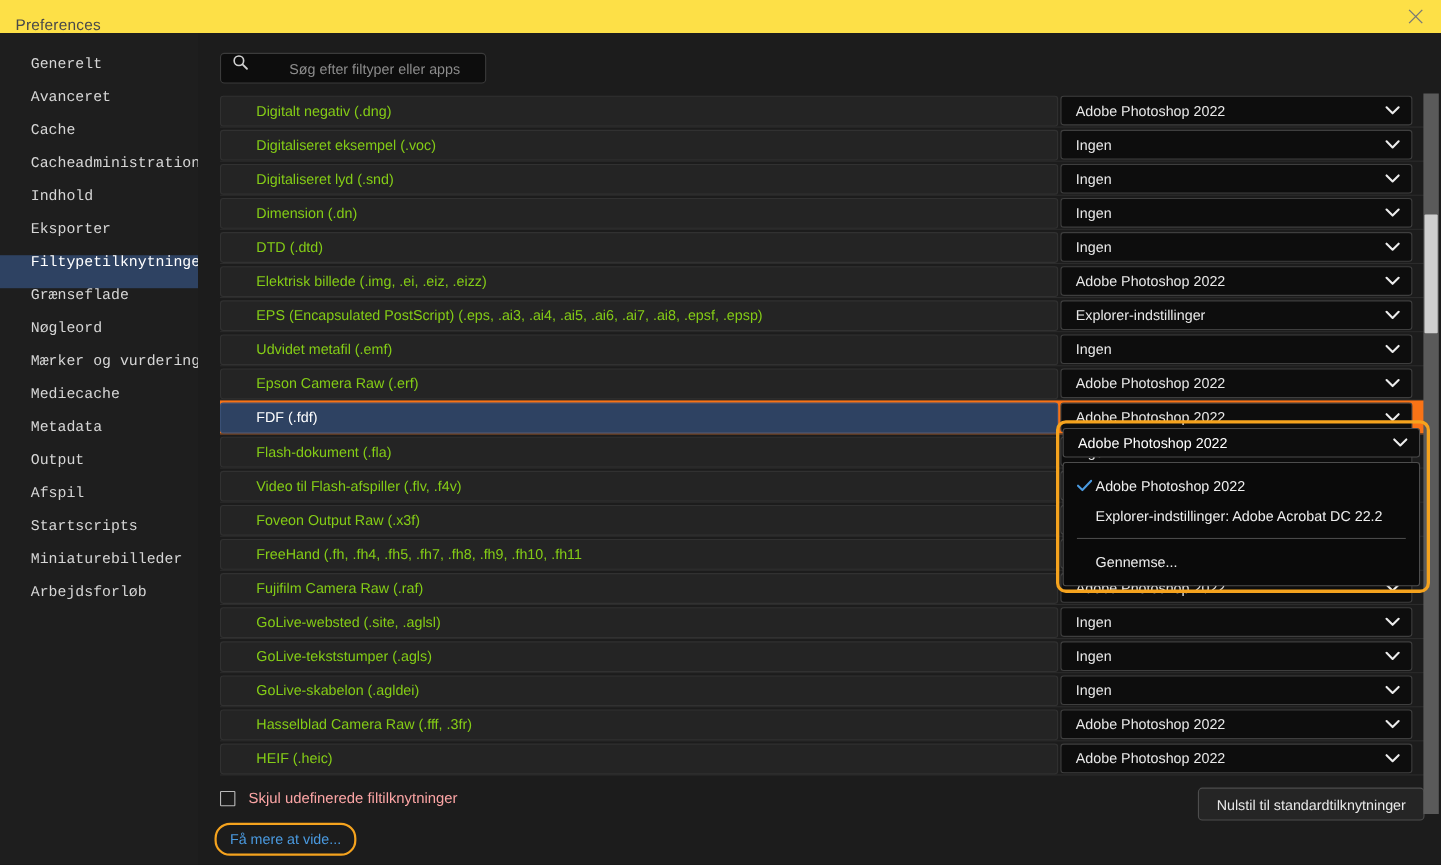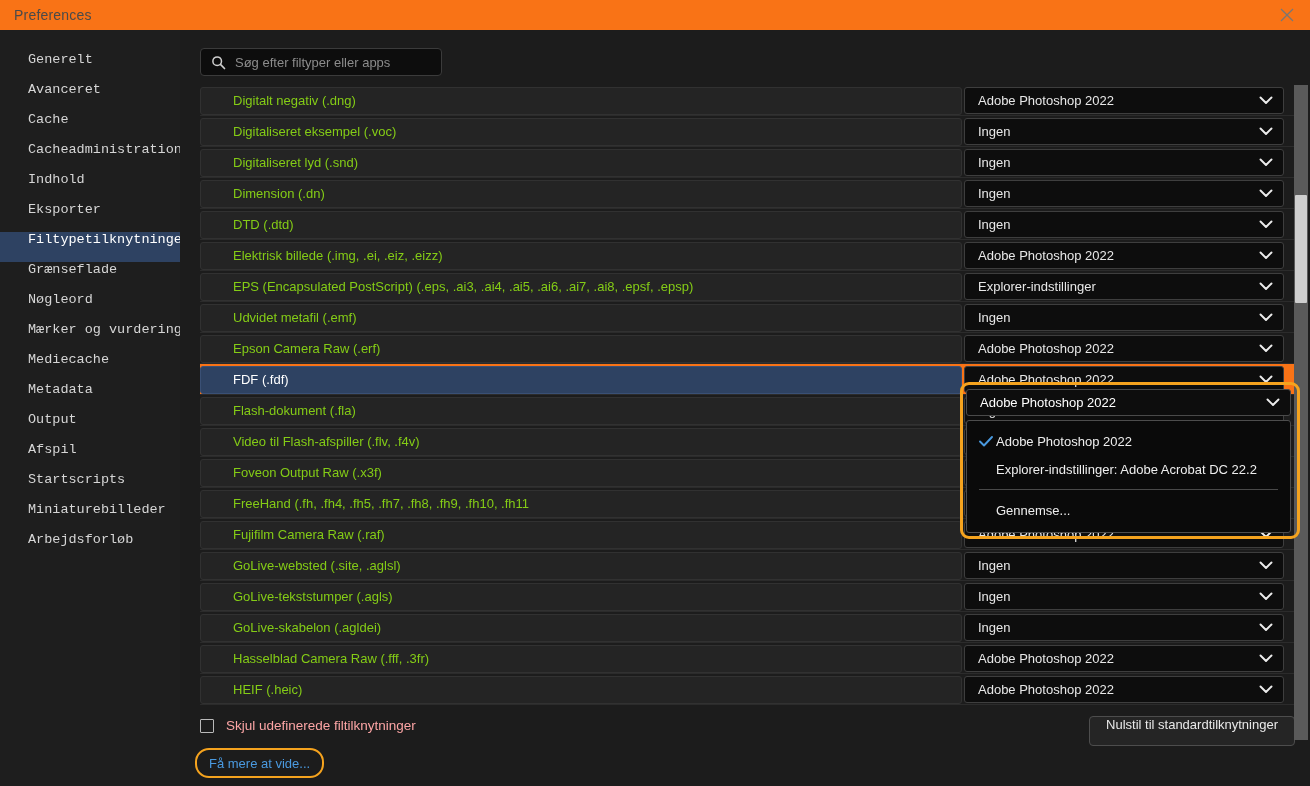--- a/index.html
+++ b/index.html
@@ -7,22 +7,22 @@
     width: 1310px; height: 786px;
     background: #1a1a1a;
     font-family: "Liberation Sans", sans-serif;
     overflow: hidden;
   }
 
   
   .titlebar {
     position: absolute; top: 0; left: 0;
     width: 1310px; height: 30px;
-    background: #f97316;
-    display: flex; align-items: center;
+    background: #fde047;
+    display: flex; align-items: flex-end;
   }
   .titlebar-title {
     margin-left: 14px;
     font-size: 14px;
     color: #4a4a4a;
     letter-spacing: .2px;
   }
   .titlebar-close {
     position: absolute; right: 0; top: 0;
     width: 46px; height: 30px;
@@ -67,23 +67,24 @@
     background: #1c1c1c;
   }
 
   
   .search-wrap {
     position: absolute; top: 18px; left: 20px;
     width: 242px; height: 28px;
     background: #0d0d0d;
     border: 1px solid #3b3b3b;
     border-radius: 4px;
-    display: flex; align-items: center;
+    display: flex; 
     padding-left: 10px;
     cursor: text;
+    gap: 28px;
   }
   .search-icon { width: 15px; height: 15px; flex: none; }
   .search-input {
     flex: 1;
     background: transparent;
     border: 0; outline: 0;
     margin-left: 9px;
     font-family: "Liberation Sans", sans-serif;
     font-size: 13px;
     color: #d0d0d0;
@@ -236,21 +237,21 @@
   .learn-more {
     font-size: 13px;
     color: #4a9ae0;
     white-space: nowrap;
   }
   .reset-btn {
     position: absolute;
     right: 15px; top: 686px;
     height: 30px;
     padding: 0 16px;
-    display: flex; align-items: flex-start;
+    display: flex; align-items: center;
     background: #252525;
     border: 1px solid #4d4d4d;
     border-radius: 4px;
     font-size: 13px;
     color: #e8e8e8;
     cursor: pointer;
     white-space: nowrap;
   }
 </style>
 </head>

